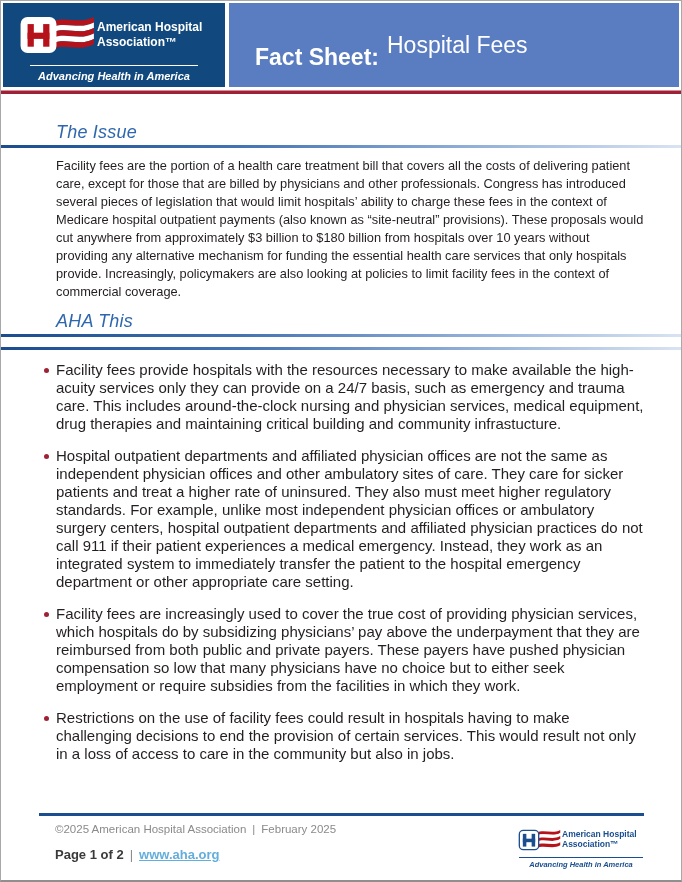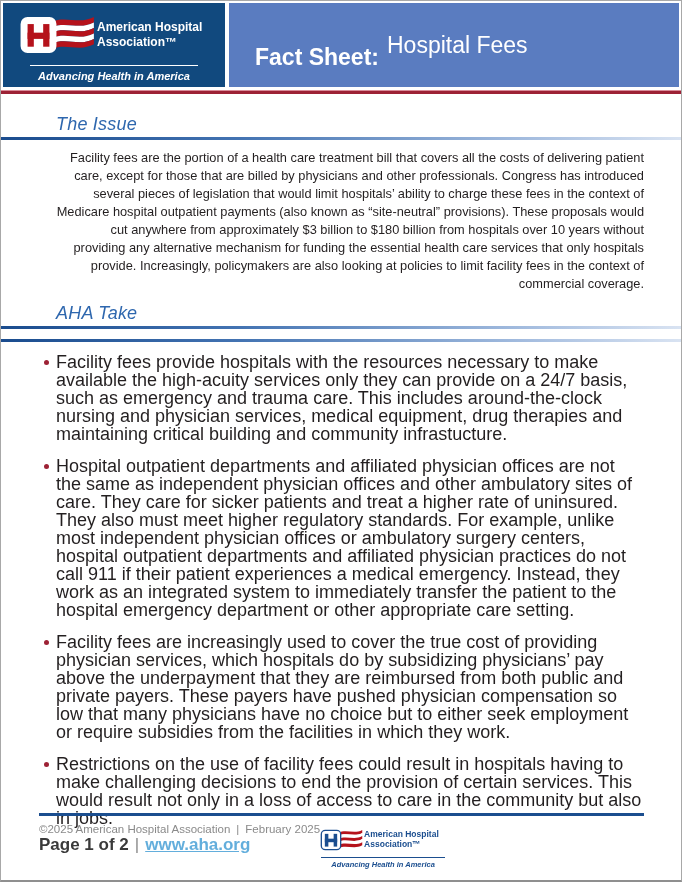--- a/index.html
+++ b/index.html
@@ -25,54 +25,54 @@
   .logo-divider { width:168px; height:1px; background:#fff; margin:4px 0 4px; }
   .logo-tagline { font-style:italic; font-weight:bold; font-size:11px; }
   .banner {
     flex:1; background:#5A7CC0; color:#fff;
     display:flex; align-items:center; padding-left:26px; font-size:23px;
   }
   .banner-prefix { font-weight:bold; margin-right:8px;margin-top:24px; }
   .banner-title { font-weight:normal; }
   .red-rule { height:4px; margin-top:3px; background:#9D2235; border-top:1px solid #d98b98; }
   
-  main { padding-top:20px; }
+  main { padding-top:28px; }
   .sec-heading {
     margin:0 0 0 55px; color:#2E67AE; font-style:italic; font-weight:normal;
     font-size:18px; line-height:20px; letter-spacing:.2px;
   }
   .heading-rule {
     height:3px; margin-top:3px;
     background: linear-gradient(90deg, #1A4C8E 0%, #4373B2 35%, #9FB9DD 75%, #D9E3F2 100%);
   }
   .body-par {
     margin:9px 37px 0 55px;
-    font-size:12.8px; line-height:18px; color:#231F20;text-align:right;
+    font-size:12.8px; line-height:18px; color:#231F20;
   }
   section { margin-top:0; }
   section + section { margin-top:10px; }
   ul.why-list { list-style:none; margin:11px 0 0 0; padding:0; }
   ul.why-list li {
     position:relative; padding:0 37px 0 55px; margin-bottom:14px;
-    font-size:18px; line-height:18px; color:#231F20;
+    font-size:15px; line-height:18px; color:#231F20;
   }
   .bullet-dot {
     position:absolute; left:43px; top:7px; width:5px; height:5px;
     border-radius:50%; background:#9D2235;
   }
   
   footer { position:absolute; left:0; right:0; bottom:0; height:67px; }
   .footer-rule { position:absolute; top:0; left:38px; right:37px; height:3px; background:#1B4E8F; }
   .footer-row {
-    position:absolute; top:10px; left:38px; right:37px;
-    display:flex; justify-content:flex-start; align-items:flex-start;
+    position:absolute; top:10px; left:54px; right:37px;
+    display:flex; justify-content:space-between; align-items:flex-start;
   }
   .footer-line1 { font-size:11.5px; color:#8A8A8A; }
   .footer-line1 .sep { margin:0 6px; }
-  .footer-line2 { font-size:17px; margin-top:0; }
+  .footer-line2 { font-size:13px; margin-top:12px; }
   .footer-page { font-weight:bold; color:#3a3a3a; }
   .footer-line2 .sep { color:#8A8A8A; margin:0 6px; }
   .footer-link { color:#63AEDC; font-weight:bold; text-decoration:underline; }
   .footer-logo { display:flex; flex-direction:column; align-items:center; color:#1B4E8F; margin-top:2px; }
   .flogo-main { display:flex; align-items:center; }
   .flogo-main svg { width:44px; height:30px; display:block; }
   .flogo-text { font-weight:bold; font-size:8.5px; line-height:1.15; width:82px; }
   .flogo-divider { width:124px; height:1px; background:#1B4E8F; margin:2px 0 2px; }
   .flogo-tagline { font-style:italic; font-weight:bold; font-size:7.5px; }
 </style>
@@ -111,21 +111,21 @@
 
   <main>
 
     <section>
       <h2 class="sec-heading">The Issue</h2>
       <div class="heading-rule"></div>
       <p class="body-par">Facility fees are the portion of a health care treatment bill that covers all the costs of delivering patient care, except for those that are billed by physicians and other professionals. Congress has introduced several pieces of legislation that would limit hospitals’ ability to charge these fees in the context of Medicare hospital outpatient payments (also known as “site-neutral” provisions). These proposals would cut anywhere from approximately $3 billion to $180 billion from hospitals over 10 years without providing any alternative mechanism for funding the essential health care services that only hospitals provide. Increasingly, policymakers are also looking at policies to limit facility fees in the context of commercial coverage.</p>
     </section>
 
     <section>
-      <h2 class="sec-heading">AHA Take</h2>
+      <h2 class="sec-heading">AHA This</h2>
       <div class="heading-rule"></div>
     </section>
 
     <section>
       <div class="heading-rule"></div>
       <ul class="why-list">
         <li>
           <span class="bullet-dot"></span>
           <span>Facility fees provide hospitals with the resources necessary to make available the high-acuity services only they can provide on a 24/7 basis, such as emergency and trauma care. This includes around-the-clock nursing and physician services, medical equipment, drug therapies and maintaining critical building and community infrastucture.</span>
         </li>

